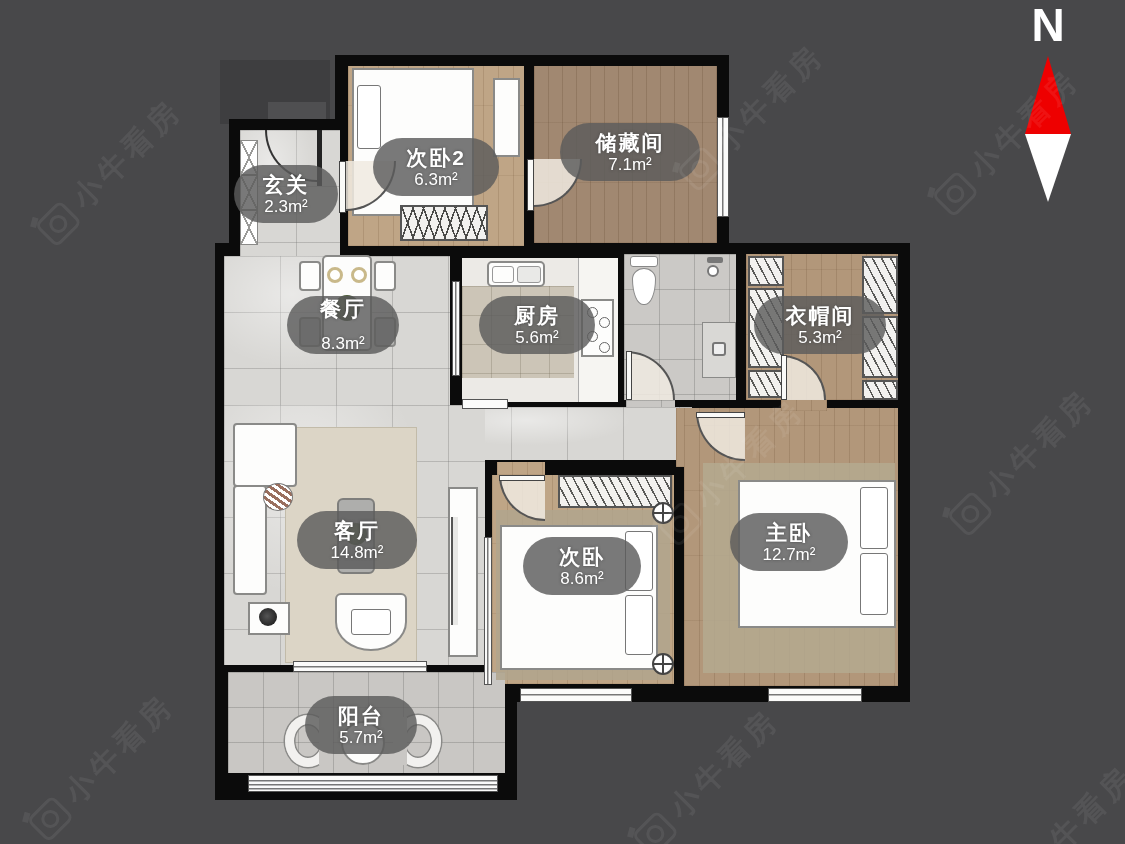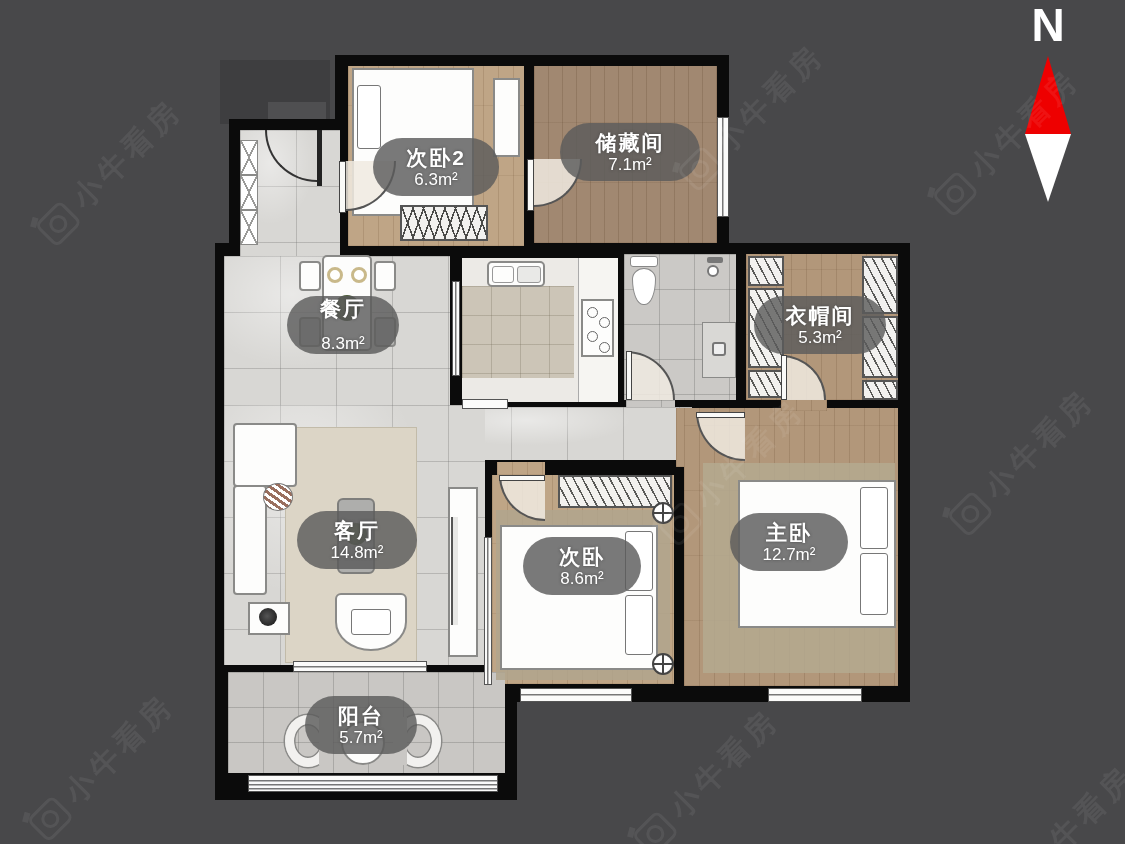--- a/index.html
+++ b/index.html
@@ -235,31 +235,39 @@
   <div class="furn white-f" style="left:523px;top:425px;width:158px;height:148px;"></div>
   <div class="furn pillow" style="left:645px;top:432px;width:28px;height:62px;"></div>
   <div class="furn pillow" style="left:645px;top:498px;width:28px;height:62px;"></div>
 
   <div class="cchair" style="left:70px;top:660px;"></div>
   <div class="cmask" style="left:104px;top:662px;width:14px;height:48px;"></div>
   <div class="cchair" style="left:180px;top:660px;"></div>
   <div class="cmask" style="left:178px;top:662px;width:14px;height:48px;"></div>
   <div class="furn white-f" style="left:126px;top:666px;width:44px;height:44px;border-radius:50%;"></div>
 
+  <div class="pill" style="left:19px;top:110px;width:104px;">
+    <span class="nm">玄关</span>
+    <span class="ar">2.3m²</span>
+  </div>
   <div class="pill" style="left:158px;top:76px;width:126px;margin-top:7px;">
     <span class="nm">次卧2</span>
     <span class="ar">6.3m²</span>
   </div>
   <div class="pill" style="left:345px;top:68px;width:140px;">
     <span class="nm">储藏间</span>
     <span class="ar">7.1m²</span>
   </div>
   <div class="pill" style="left:72px;top:241px;width:112px;justify-content:space-between;">
     <span class="nm">餐厅</span>
     <span class="ar">8.3m²</span>
+  </div>
+  <div class="pill" style="left:264px;top:241px;width:116px;">
+    <span class="nm">厨房</span>
+    <span class="ar">5.6m²</span>
   </div>
   <div class="pill" style="left:539px;top:241px;width:132px;">
     <span class="nm">衣帽间</span>
     <span class="ar">5.3m²</span>
   </div>
   <div class="pill" style="left:82px;top:456px;width:120px;">
     <span class="nm">客厅</span>
     <span class="ar">14.8m²</span>
   </div>
   <div class="pill" style="left:308px;top:482px;width:118px;align-items:center;">

